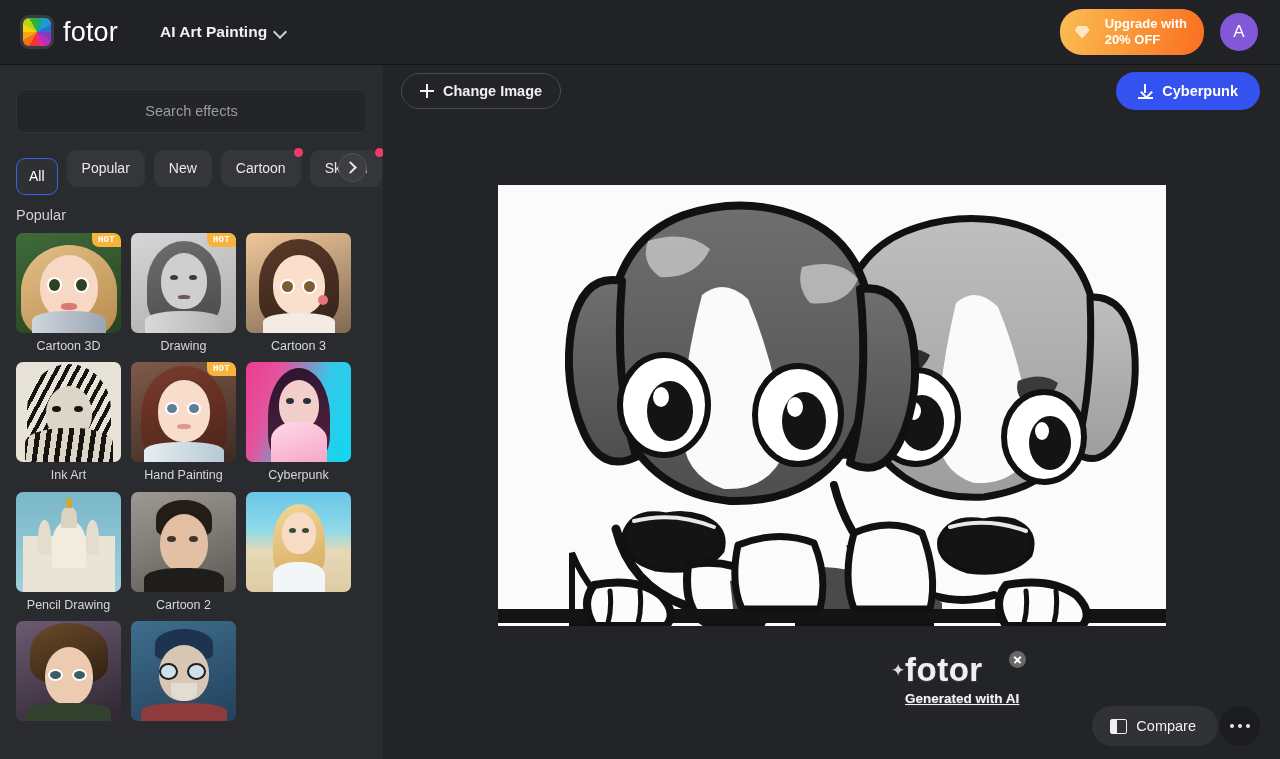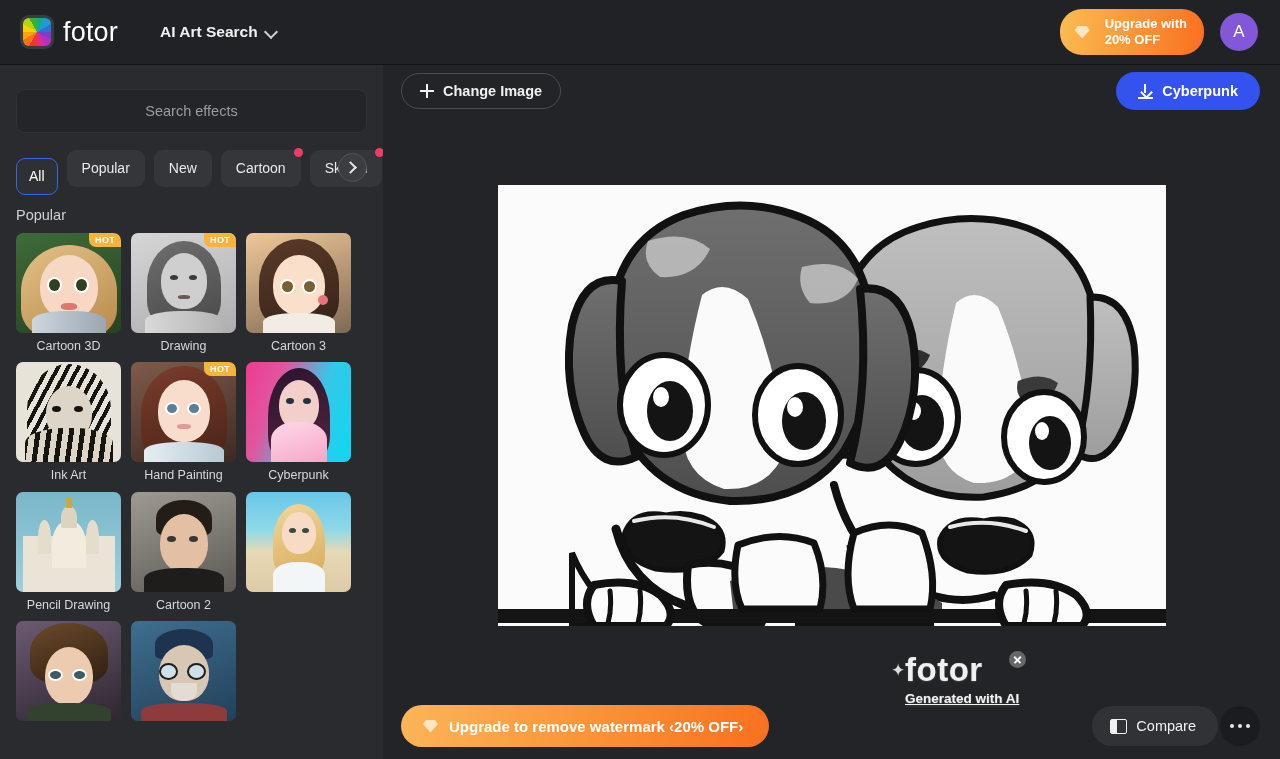--- a/index.html
+++ b/index.html
@@ -132,21 +132,21 @@
   }
   .cell { width: 105px; cursor: pointer; }
   .thumb {
     width: 105px; height: 100px; border-radius: 7px;
     position: relative; overflow: hidden; background: #3a3b3f;
   }
   .hot-badge {
     position: absolute; top: 0; right: 0; z-index: 3;
     background: #f7b33c; color: #fff;
     font-size: 9px; font-weight: 700; letter-spacing: .3px;
-    padding: 2px 6px; border-radius: 0 7px 0 7px;
+    padding: 2px 6px; border-radius: 0 7px 0 7px; font-family: Liberation Mono, monospace;
   }
   .cell-label {
     margin-top: 5px; text-align: center;
     font-size: 12.5px; color: #d6d7da; line-height: 1.3;
   }
 
   
   .art { position: absolute; inset: 0; }
   .art .bg { position: absolute; inset: 0; }
   .art .head {
@@ -278,21 +278,21 @@
 
   <div class="topbar">
     <div class="logo-wrap">
       <div class="logo-mark">
         <div class="logo-inner"></div>
       </div>
       <div class="logo-text">fotor</div>
     </div>
 
     <div class="module-title">
-      <span>AI Art Search</span>
+      <span>AI Art Painting</span>
       <span class="chev-down"></span>
     </div>
 
     <div class="topbar-right">
       <div class="upgrade-pill">
         <span class="diamond"></span>
         <span>Upgrade with
 20% OFF</span>
       </div>
       <div class="avatar">
@@ -616,24 +616,20 @@
           <div class="wm-brand">fotor</div>
           <div class="wm-sub">Generated with AI</div>
         </div>
 
         <div class="wm-close">
           <span></span>
         </div>
       </div>
 
       <div class="bottom-bar">
-        <div class="wm-upgrade">
-          <span class="diamond"></span>
-          <span>Upgrade to remove watermark ‹20% OFF›</span>
-        </div>
         <div class="bottom-right">
           <div class="compare-btn">
             <span class="compare-icon"></span>
             <span>Compare</span>
           </div>
           <div class="more-btn">
             <i></i>
             <i></i>
             <i></i>
           </div>

